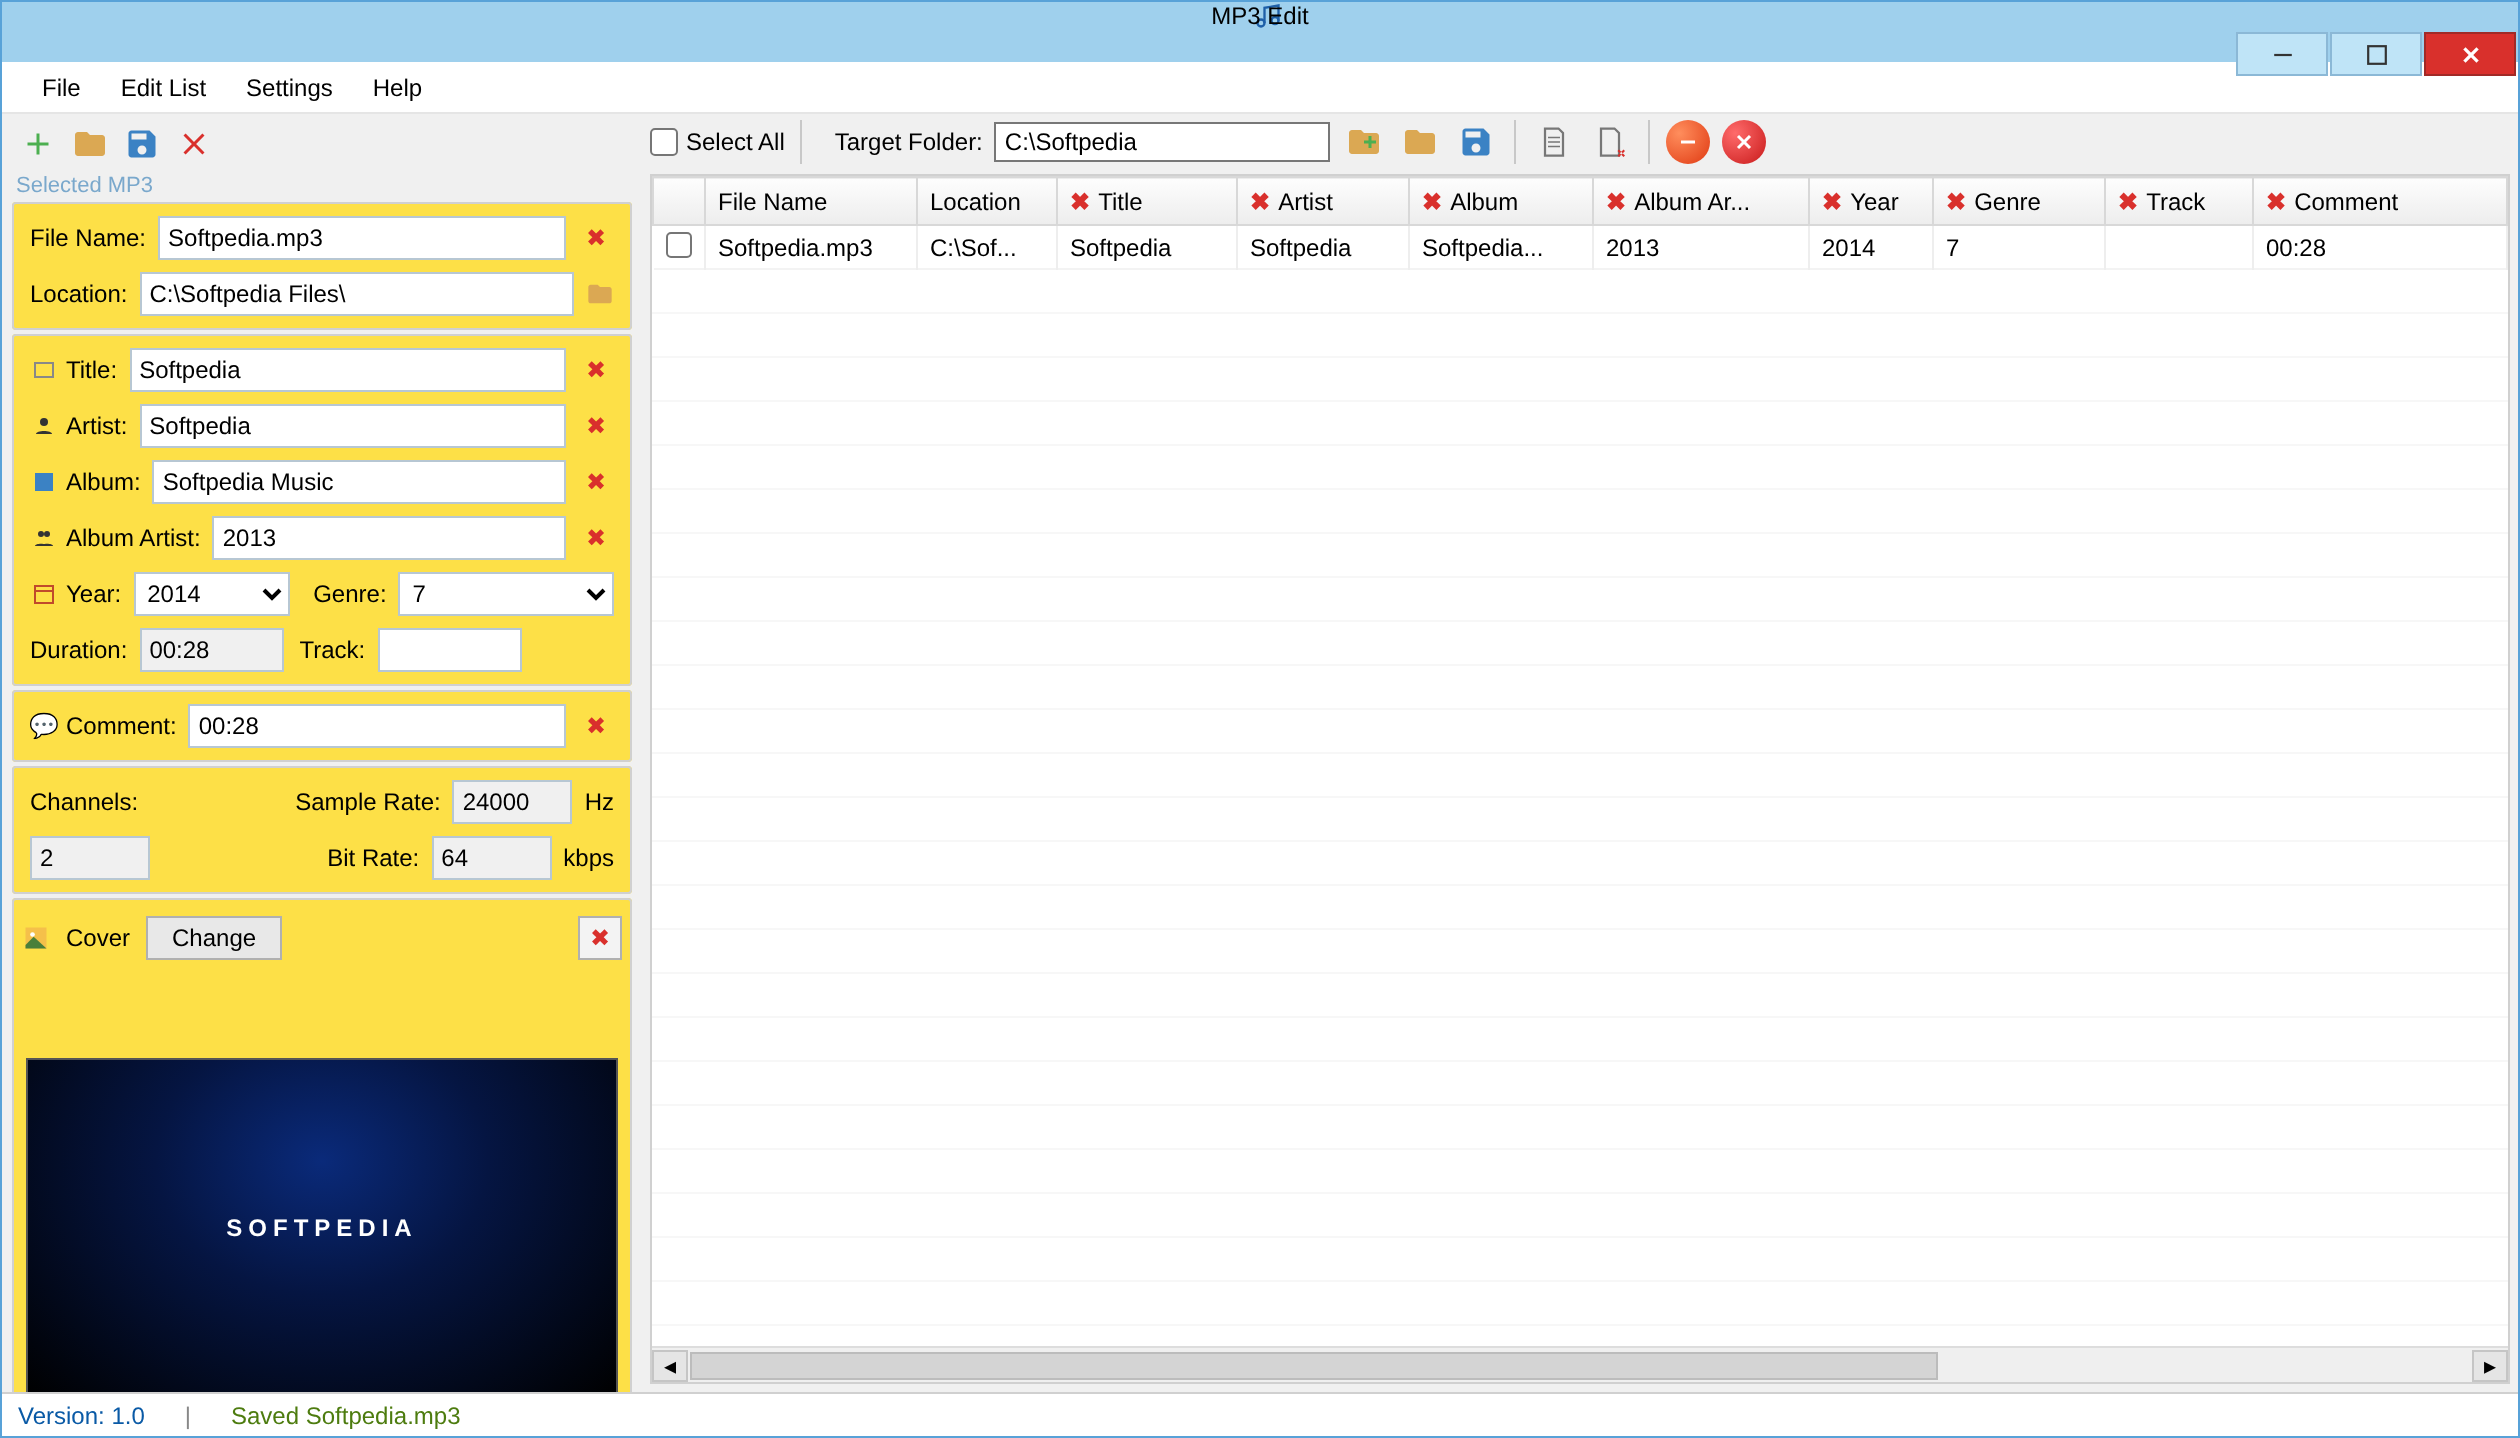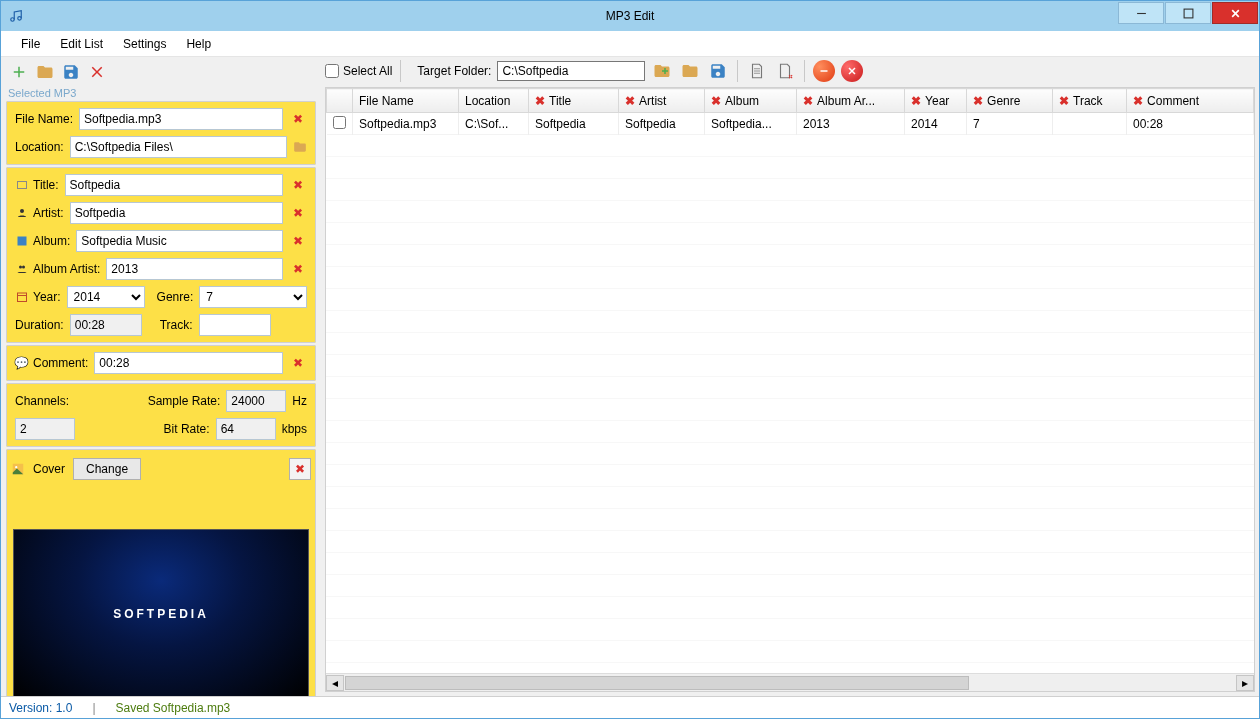--- a/index.html
+++ b/index.html
@@ -1,20 +1,20 @@
 <!DOCTYPE html>
 <html><head>
 <meta charset="utf-8">
 <style>
   * { box-sizing: border-box; margin: 0; padding: 0; font-family: "Segoe UI", Tahoma, sans-serif; font-size: 12px; }
   body { background: #fff; }
   .window { width: 1260px; height: 719px; border: 1px solid #58a2d8; display: flex; flex-direction: column; background: #f0f0f0; }
 
   
-  .titlebar { height: 30px; background: #9fd0ed; display: flex; align-items: center; position: relative; }
+  .titlebar { height: 30px; background: #9fd0ed; display: flex; align-items: center; position: relative; flex-direction: column; }
   .titlebar .music-icon { width: 14px; height: 14px; margin-left: 8px; color: #1e5fa8; }
   .titlebar .title { position: absolute; left: 50%; transform: translateX(-50%); font-size: 12px; color: #000; }
   .titlebar .win-controls { margin-left: auto; display: flex; height: 100%; }
   .win-btn { width: 46px; height: 22px; display: flex; align-items: center; justify-content: center; cursor: pointer; }
   .win-btn.min, .win-btn.max { background: #bfe4f7; border: 1px solid #8bb8d6; margin-top:1px; margin-right:1px;}
   .win-btn.close { background: #d9302c; color: #fff; border:1px solid #a12a27; margin-top:1px; margin-right:1px;}
   .win-btn svg { width: 11px; height: 11px; }
 
   
   .menubar { height: 26px; background: #fff; display: flex; align-items: center; padding-left: 10px; border-bottom: 1px solid #e5e5e5; }
@@ -42,21 +42,21 @@
   .btn { height: 22px; padding: 0 12px; background: #e8e8e8; border: 1px solid #b0b0b0; cursor: pointer;}
   .cover-area { height: 170px; background: radial-gradient(ellipse at 50% 30%, #0a2a7a 0%, #051542 40%, #000 100%); display:flex; align-items:center; justify-content:center; color:#fff; letter-spacing:3px; font-weight:600; font-size:12px; margin: 2px; border:1px solid #555;}
   .cover-x { width: 22px; height: 22px; border:1px solid #b0b0b0; display:flex; align-items:center; justify-content:center; color:#d9302c; margin-left:auto; background:#f3f3f3;}
 
   
   .right-panel { flex: 1; display: flex; flex-direction: column; min-width: 0; background:#f0f0f0;}
   .r-toolbar { height: 28px; display: flex; align-items: center; gap: 6px; padding: 2px 4px; }
   .r-toolbar .chk { display:flex; align-items:center; gap:4px;}
   .r-toolbar input[type=checkbox]{ width:14px; height:14px;}
   .r-toolbar .tflbl { margin-left: 8px; }
-  .r-toolbar input.tfinp { height: 20px; width: 148px; border:1px solid #777; padding:0 4px;}
+  .r-toolbar input.tfinp { height: 20px; width: 168px; border:1px solid #777; padding:0 4px;}
   .tb-ico { width:22px; height:22px; display:flex; align-items:center; justify-content:center;}
   .sep { width:1px; height: 22px; background:#c8c8c8; margin: 0 2px;}
   .circle-btn { width:22px; height:22px; border-radius:50%; display:flex; align-items:center; justify-content:center;}
   .circle-btn.r1 { background: radial-gradient(circle at 30% 30%, #ff8e5d, #e03a12); }
   .circle-btn.r2 { background: radial-gradient(circle at 30% 30%, #ff6b6b, #c81a1a); }
 
   
   .table-wrap { flex:1; margin: 2px 4px 4px 4px; background:#fff; border:1px solid #d0d0d0; display:flex; flex-direction:column; min-height:0;}
   table { border-collapse: collapse; width: 100%; table-layout: fixed;}
   thead th { background: linear-gradient(#fdfdfd, #ededed); border: 1px solid #d8d8d8; height: 24px; text-align:left; padding: 0 6px; font-weight: normal; font-size:12px; white-space:nowrap; overflow:hidden;}
@@ -223,21 +223,21 @@
               </span>
               <span>Year:</span>
             </span>
           <select class="cmb" style="width:78px"><option>2014</option></select>
           <span class="lbl" style="margin-left:6px">Genre:</span>
           <select class="cmb" style="flex:1"><option>7</option></select>
         </div>
         <div class="row">
           <span class="lbl">Duration:</span>
           <input type="text" class="ro" style="flex: 0 0 72px;" readonly="" value="00:28">
-          <span class="lbl" style="margin-left:12px">Track:</span>
+          <span class="lbl" style="margin-left:2px">Track:</span>
           <input type="text" style="flex: 0 0 72px;" value="">
         </div>
       </fieldset>
 
       <fieldset class="box">
         <div class="row">
           <span class="lbl">
               <span class="small-ico">💬</span>
               <span>Comment:</span>
             </span>

